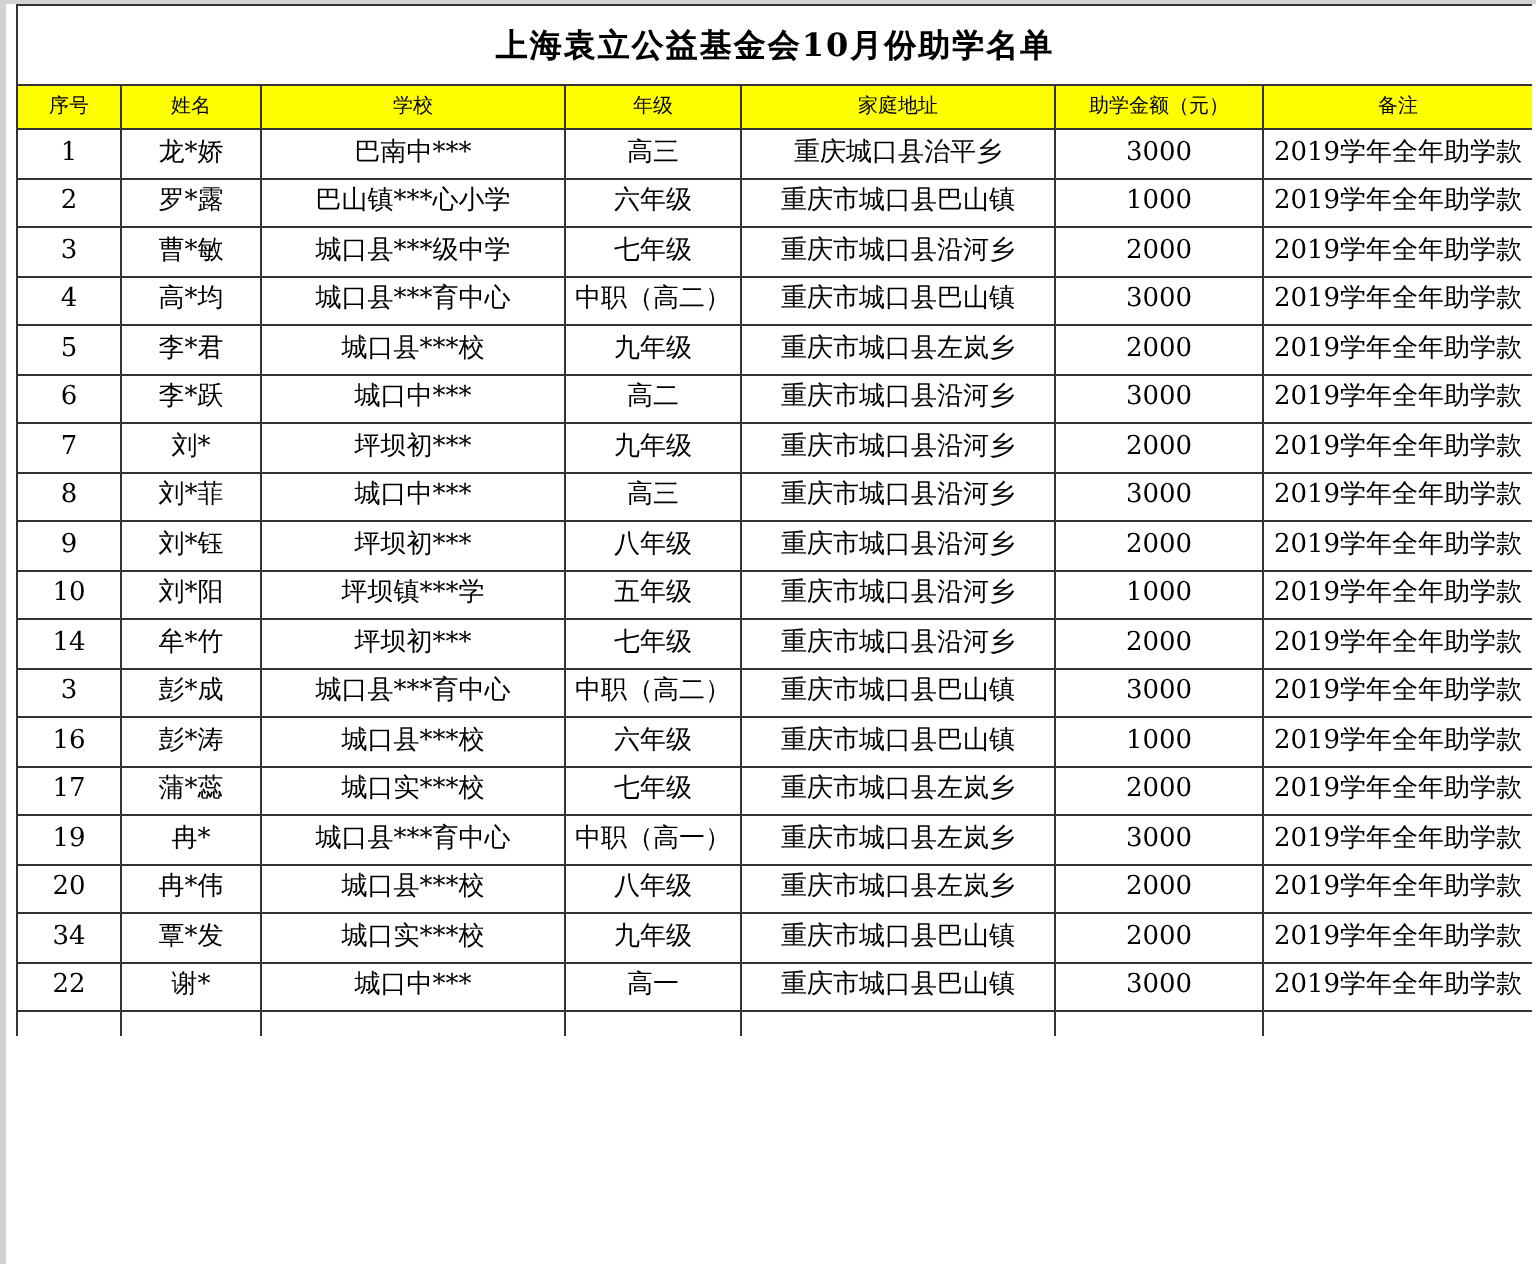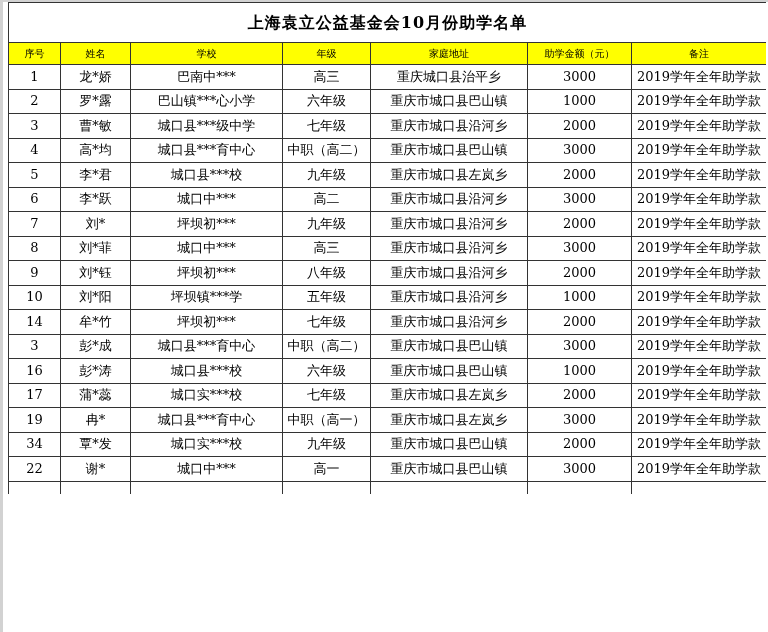--- a/index.html
+++ b/index.html
@@ -229,20 +229,29 @@
         <tr class="data-row">
           <td>19</td>
           <td>冉*</td>
           <td>城口县***育中心</td>
           <td>中职（高一）</td>
           <td>重庆市城口县左岚乡</td>
           <td>3000</td>
           <td>2019学年全年助学款</td>
         </tr>
         <tr class="data-row">
+          <td>20</td>
+          <td>冉*伟</td>
+          <td>城口县***校</td>
+          <td>八年级</td>
+          <td>重庆市城口县左岚乡</td>
+          <td>2000</td>
+          <td>2019学年全年助学款</td>
+        </tr>
+        <tr class="data-row">
           <td>34</td>
           <td>覃*发</td>
           <td>城口实***校</td>
           <td>九年级</td>
           <td>重庆市城口县巴山镇</td>
           <td>2000</td>
           <td>2019学年全年助学款</td>
         </tr>
         <tr class="data-row">
           <td>22</td>

